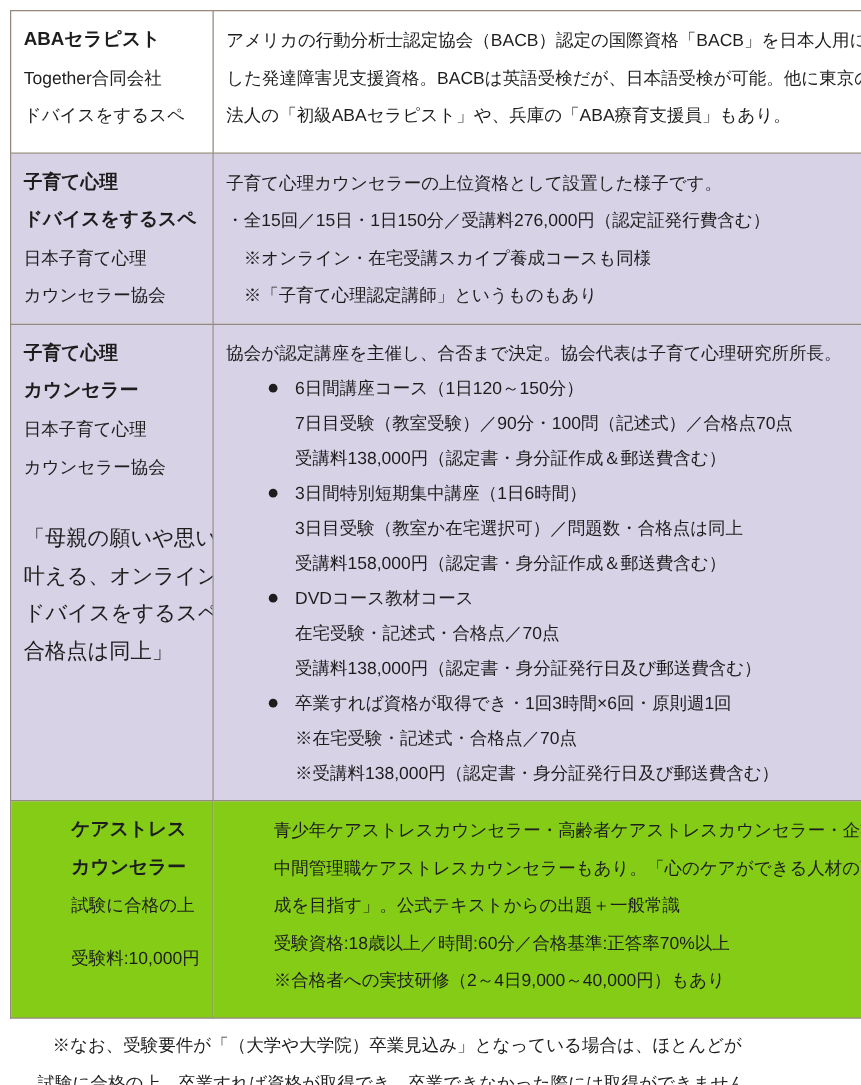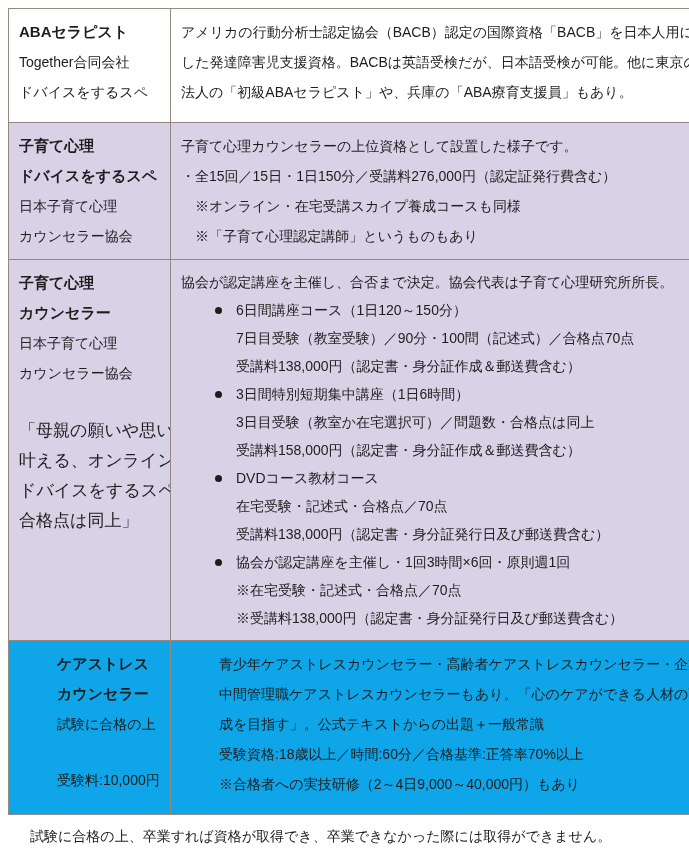--- a/index.html
+++ b/index.html
@@ -23,30 +23,30 @@
     line-height: 30px;
     padding: 8px 12px 8px 10px;
     overflow: hidden;
   }
   td.left-cell  { width: 147px; padding: 8px 4px 8px 10px; }
   td.right-cell { width: 527px; }
 
   tr.r0 td { height: 97px;  background: #ffffff; }
   tr.r1 td { height: 115px; background: #d7d2e6; }
   tr.r2 td { height: 353px; background: #d7d2e6; }
-  tr.r3 td { height: 157px; background: #0ea5e9; padding-left: 48px; }
+  tr.r3 td { height: 157px; background: #84cc16; padding-left: 48px; }
 
   .cert-title { font-weight: bold; font-size: 15px; line-height: 30px; white-space: nowrap; }
   .line  { line-height: 30px; }
   .line.indent { padding-left: 14px; }
   .para  { line-height: 30px; }
 
   .quote-block { margin-top: 28px; }
   .quote-line { font-size: 17px; line-height: 30px; white-space: nowrap; }
-  .fee-line { margin-top: 26px; white-space: nowrap; }
+  .fee-line { margin-top: 12px; white-space: nowrap; }
 
   tr.r2 td.right-cell { line-height: 28px; }
   tr.r2 td.right-cell .line,
   tr.r2 td.right-cell .para { line-height: 28px; }
 
   .bullet-line { display: flex; align-items: flex-start; padding-left: 34px; line-height: 28px; }
   .dot {
     flex: none; width: 7px; height: 7px; border-radius: 50%;
     background: #1d1d1d; margin: 11px 14px 0 0;
   }
@@ -121,21 +121,21 @@
 
         <div class="bullet-line">
           <span class="dot"></span>
           <span>DVDコース教材コース</span>
         </div>
         <div class="line sub">在宅受験・記述式・合格点／70点</div>
         <div class="line sub">受講料138,000円（認定書・身分証発行日及び郵送費含む）</div>
 
         <div class="bullet-line">
           <span class="dot"></span>
-          <span>協会が認定講座を主催し・1回3時間×6回・原則週1回</span>
+          <span>卒業すれば資格が取得でき・1回3時間×6回・原則週1回</span>
         </div>
         <div class="line sub">※在宅受験・記述式・合格点／70点</div>
         <div class="line sub">※受講料138,000円（認定書・身分証発行日及び郵送費含む）</div>
       </td>
     </tr>
 
     <tr class="r3">
       <td class="left-cell">
         <div class="cert-title">ケアストレス</div>
         <div class="cert-title">カウンセラー</div>
@@ -146,15 +146,16 @@
         <div class="para">青少年ケアストレスカウンセラー・高齢者ケアストレスカウンセラー・企業中間管理職ケアストレスカウンセラーもあり。「心のケアができる人材の育成を目指す」。公式テキストからの出題＋一般常識</div>
         <div class="line">受験資格:18歳以上／時間:60分／合格基準:正答率70%以上</div>
         <div class="line">※合格者への実技研修（2～4日9,000～40,000円）もあり</div>
       </td>
     </tr>
 
   </tbody>
     </table>
 
   <div class="footer">
+    <div class="footer-line first">※なお、受験要件が「（大学や大学院）卒業見込み」となっている場合は、ほとんどが</div>
     <div class="footer-line">試験に合格の上、卒業すれば資格が取得でき、卒業できなかった際には取得ができません。</div>
   </div>
 </div>
 
 </body></html>

